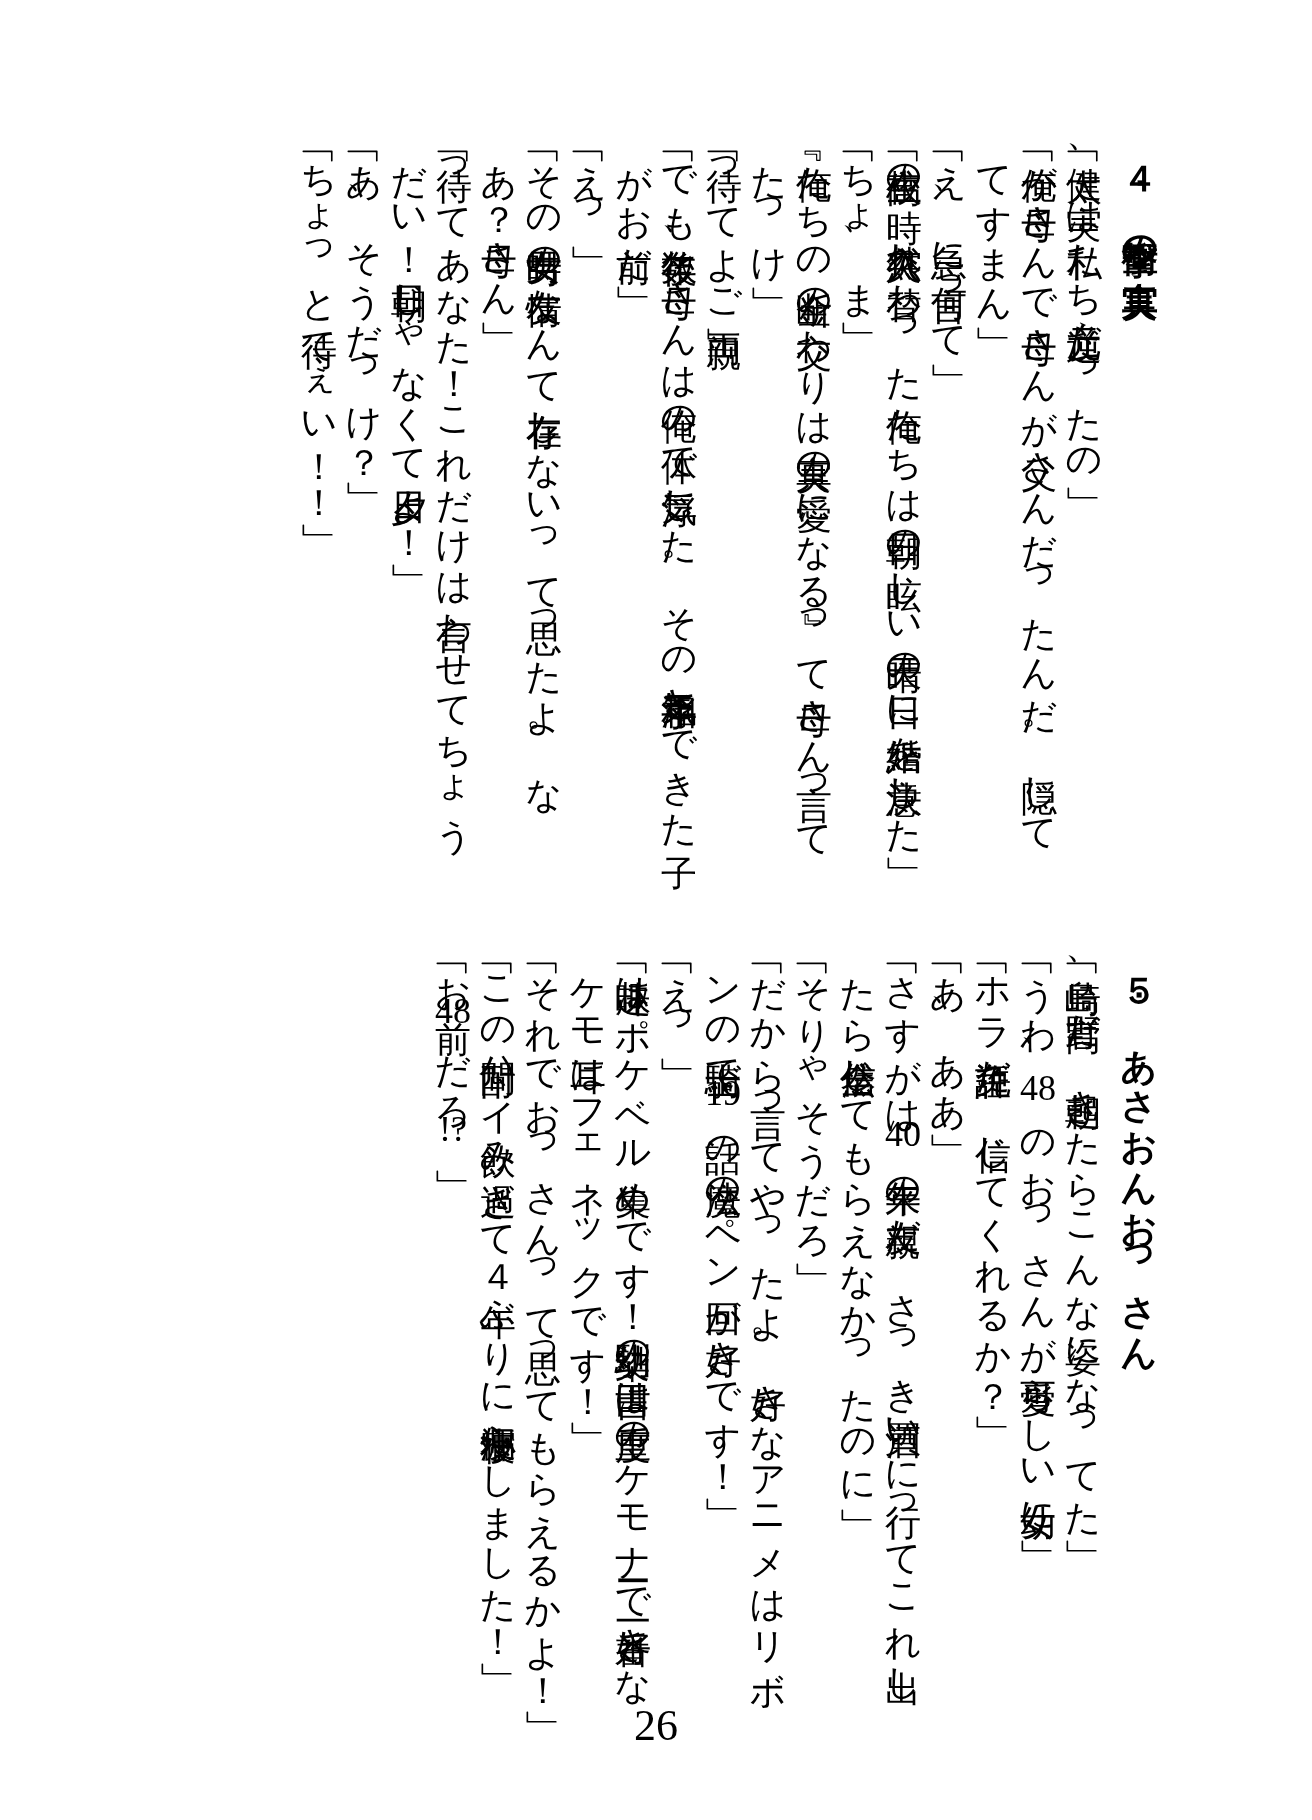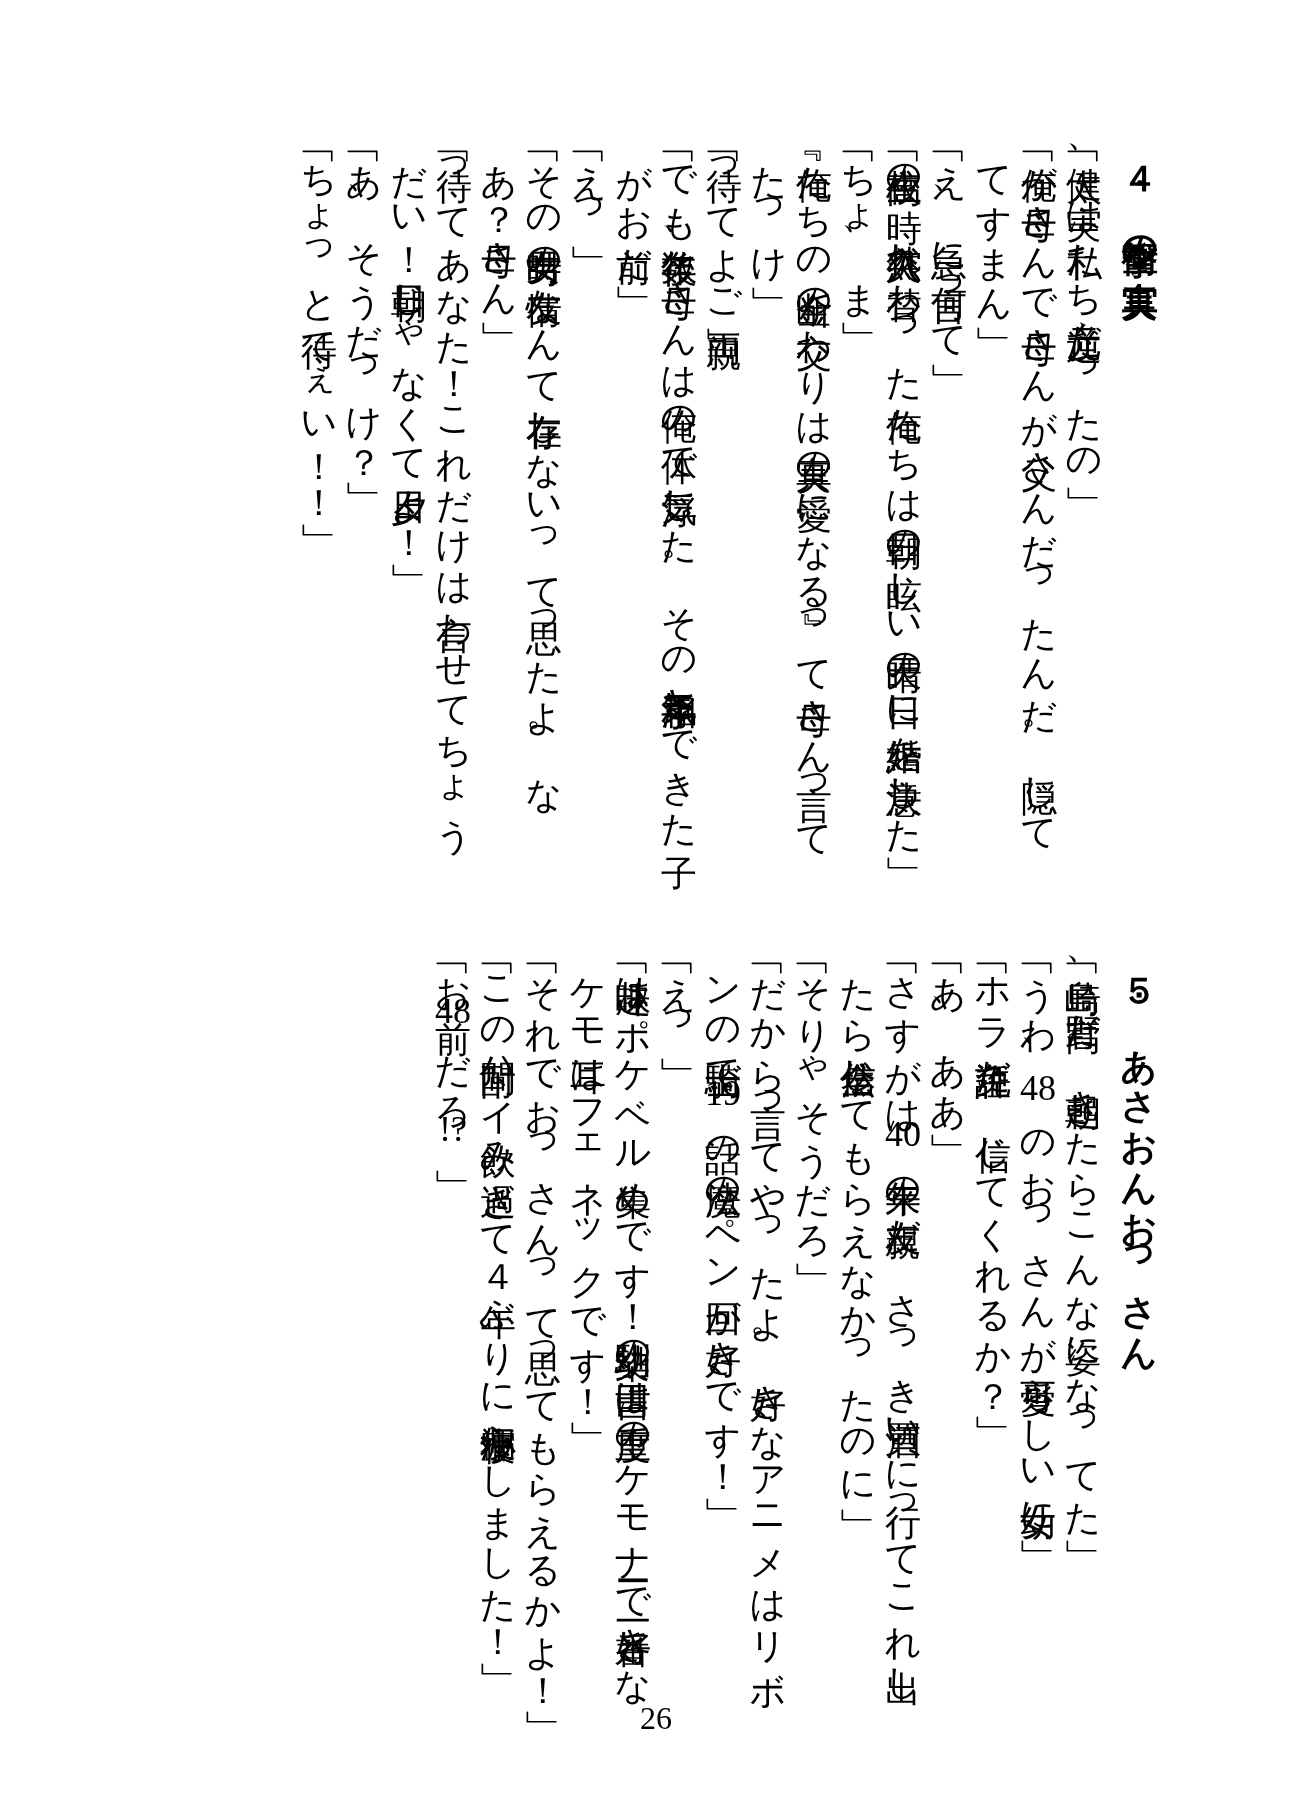--- a/index.html
+++ b/index.html
@@ -49,21 +49,21 @@
   }
   .tcy {
     text-combine-upright: all;  
   }
   .page-number {
     position: absolute;
     top: 1700px;
     left: 0;
     width: 100%;
     text-align: center;
-    font-size: 32px;
+    font-size: 44px;
     color: #000000;
     font-family: "Liberation Serif", "DejaVu Serif", serif;
   }
 </style>
 </head>
 <body>
 
 <div class="page">
 
   <section class="vblock sec4">

